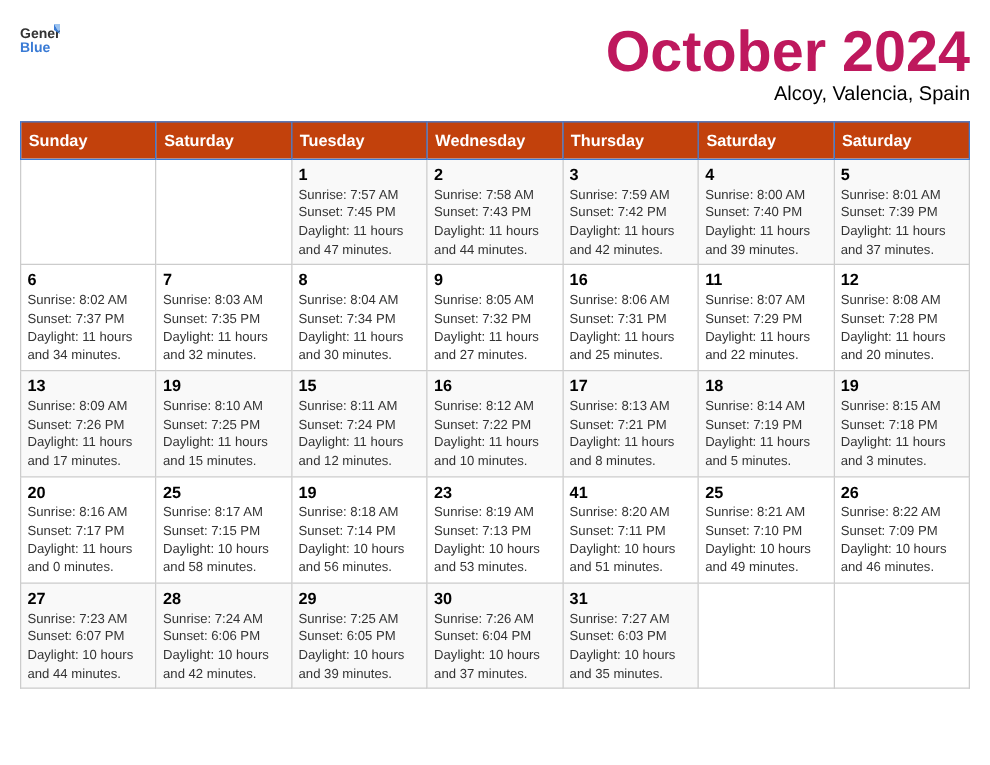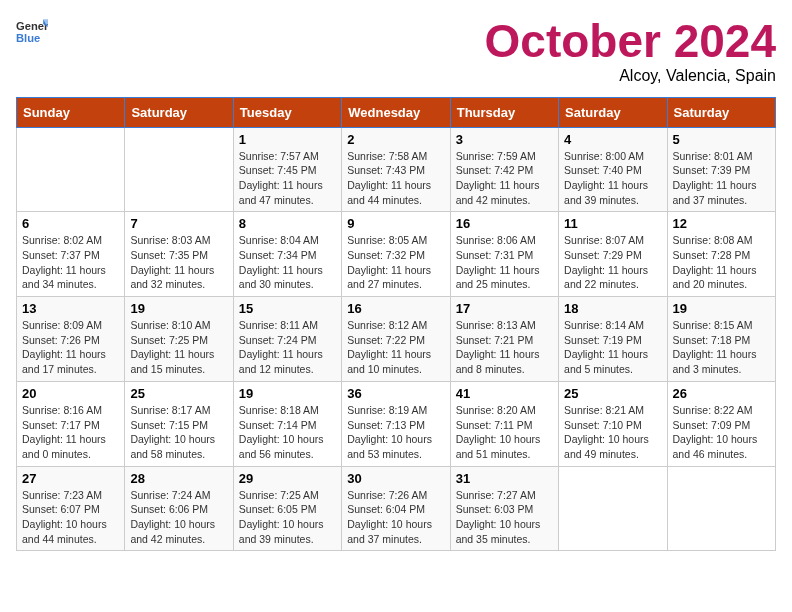--- a/index.html
+++ b/index.html
@@ -200,21 +200,21 @@
         </td>
         <td>
           <span class="day-number">25</span>
           <div class="day-info">Sunrise: 8:17 AM<br>Sunset: 7:15 PM<br>Daylight: 10 hours and 58 minutes.</div>
         </td>
         <td>
           <span class="day-number">19</span>
           <div class="day-info">Sunrise: 8:18 AM<br>Sunset: 7:14 PM<br>Daylight: 10 hours and 56 minutes.</div>
         </td>
         <td>
-          <span class="day-number">36</span>
+          <span class="day-number">23</span>
           <div class="day-info">Sunrise: 8:19 AM<br>Sunset: 7:13 PM<br>Daylight: 10 hours and 53 minutes.</div>
         </td>
         <td>
           <span class="day-number">41</span>
           <div class="day-info">Sunrise: 8:20 AM<br>Sunset: 7:11 PM<br>Daylight: 10 hours and 51 minutes.</div>
         </td>
         <td>
           <span class="day-number">25</span>
           <div class="day-info">Sunrise: 8:21 AM<br>Sunset: 7:10 PM<br>Daylight: 10 hours and 49 minutes.</div>
         </td>

